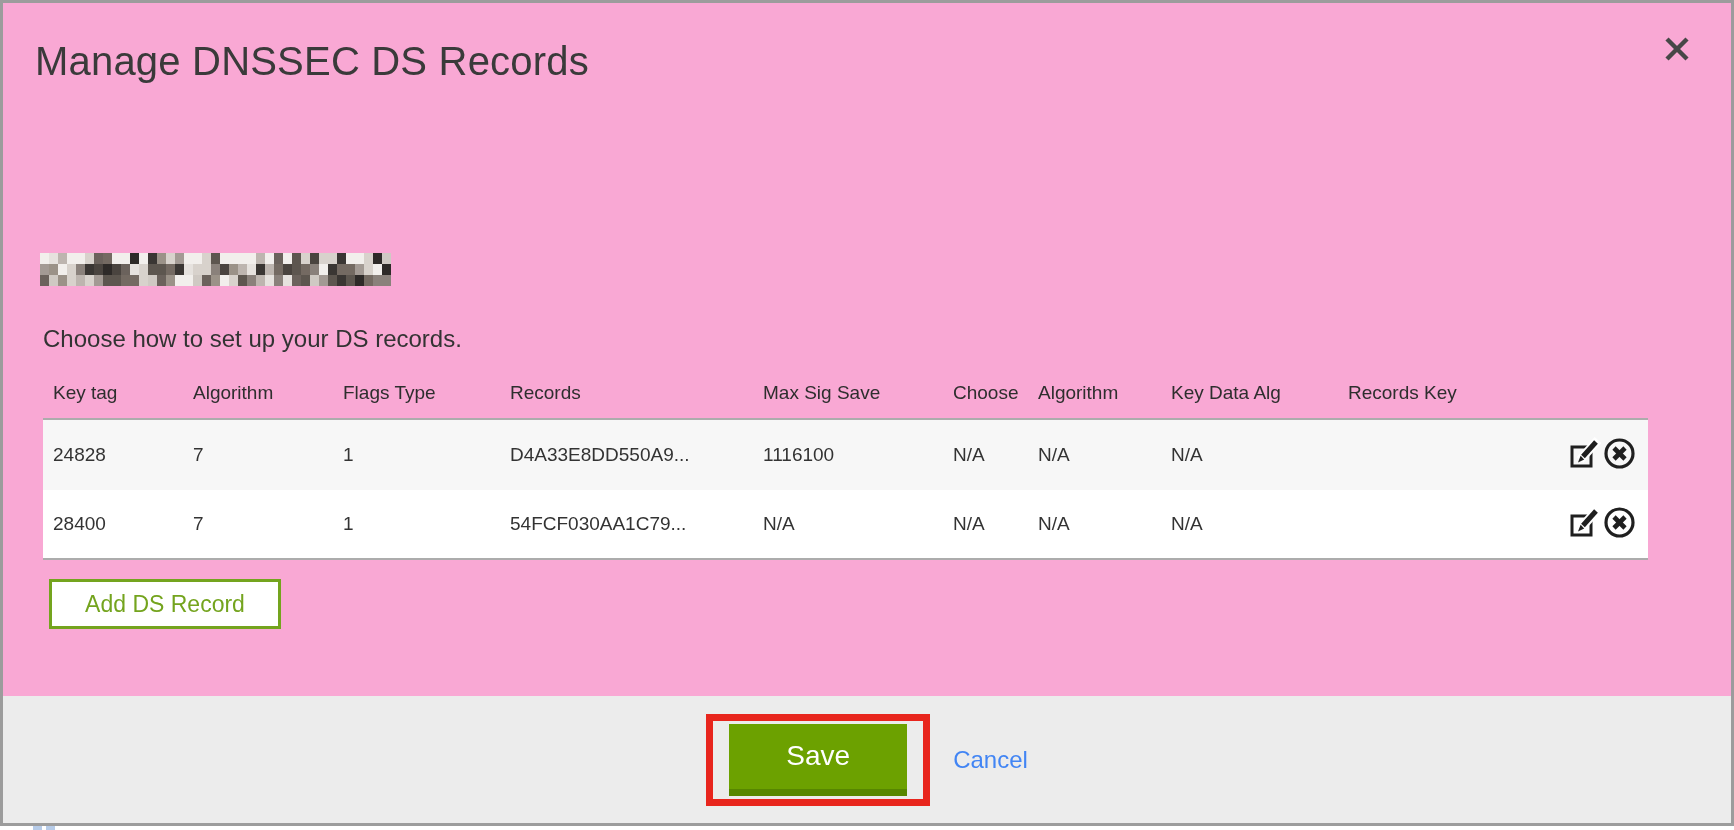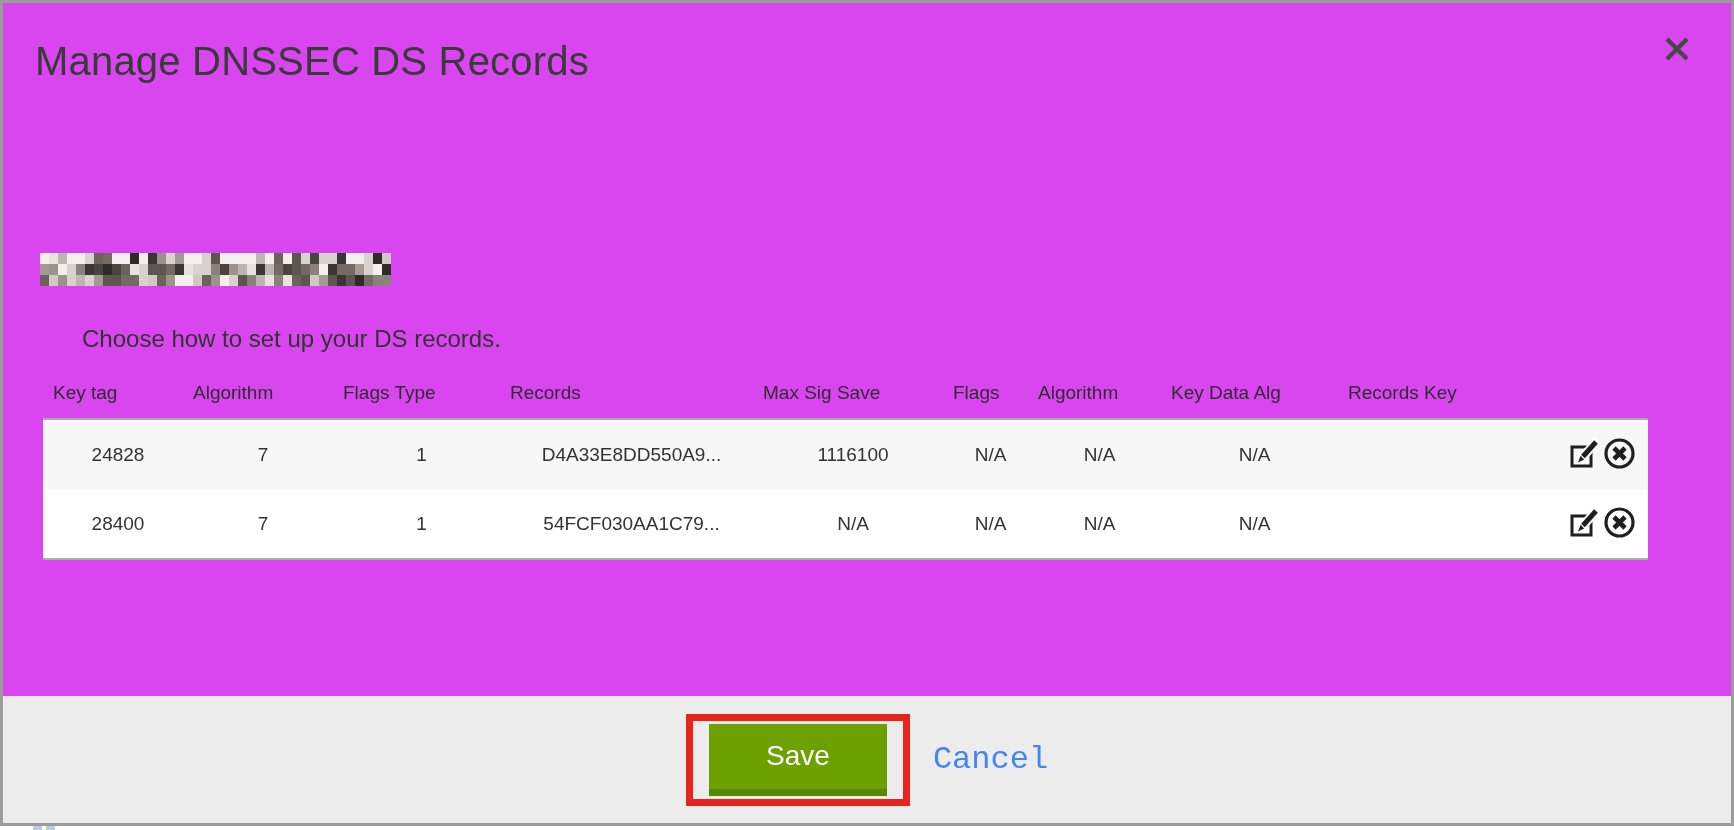--- a/index.html
+++ b/index.html
@@ -1,21 +1,21 @@
 <!DOCTYPE html>
 <html style="--accent-green: #74a41e; --save-green: #6ca100; --save-green-dark: #578600; --cancel-blue: #4285f4; --annotation-red: #e8251d; --footer-bg: #ececec; --row-alt-bg: #f7f7f7; --divider-gray: #acacac; --text-dark: #333333; --title-gray: #3a3a3a; --border-gray: #9c9c9c; --icon-ink: #1f1f1f;"><head>
 <meta charset="utf-8">
 <style>
   * { margin:0; padding:0; box-sizing:border-box; }
   html,body { background:#fff; font-family:"Liberation Sans", sans-serif; }
   .stage { position:relative; width:1734px; height:830px; background:#fff; overflow:hidden; }
 
   .modal {
     position:absolute; left:0; top:0; width:1734px; height:826px;
-    background:#d946ef; border:3px solid var(--border-gray);
+    background:#f9a8d4; border:3px solid var(--border-gray);
   }
 
   .title {
     position:absolute; left:32px; top:36px;
     font-size:40px; font-weight:400; color:var(--title-gray); letter-spacing:0.2px;
   }
 
   .close-btn {
     position:absolute; left:1656px; top:28px; width:36px; height:36px;
     background:none; border:none; cursor:pointer; padding:4px;
@@ -23,34 +23,34 @@
 
   .domain-redacted {
     position:absolute; left:37px; top:250px;
     display:grid; grid-template-columns:repeat(39, 9px); grid-auto-rows:11px;
     width:351px; height:33px;
   }
   .domain-redacted i { display:block; width:9px; height:11px; }
 
   .instruction {
     position:absolute; left:40px; top:322px;
-    font-size:24px; color:var(--text-dark);margin-left:39px;
+    font-size:24px; color:var(--text-dark);
   }
 
   .ds-table {
     position:absolute; left:40px; top:364px; width:1605px;
     border-collapse:collapse; table-layout:fixed;
     font-size:19px; color:var(--text-dark);
   }
   .ds-table th {
     height:52px; text-align:left; vertical-align:middle;
     font-weight:400; color:#2e2e2e; padding-left:10px;
     border-bottom:2px solid var(--divider-gray);
   }
-  .ds-table td { padding-left:10px; vertical-align:middle;text-align:center; }
+  .ds-table td { padding-left:10px; vertical-align:middle; }
   .ds-table tr.row-a td { background:var(--row-alt-bg); height:71px; }
   .ds-table tr.row-b td { background:#fff; height:69px; border-bottom:2px solid var(--divider-gray); }
   .icons-cell { text-align:right; padding-right:13px; white-space:nowrap; }
   .row-icon { display:inline-block; vertical-align:middle; cursor:pointer; background:none; border:none; padding:0; }
   .row-icon + .row-icon { margin-left:2px; }
 
   .add-btn {
     position:absolute; left:46px; top:576px; width:232px; height:50px;
     background:#fff; border:3px solid var(--accent-green); color:var(--accent-green);
     font-size:23px; font-family:"Liberation Sans", sans-serif; cursor:pointer;
@@ -64,22 +64,22 @@
   .annotation-box {
     border:7px solid var(--annotation-red);
     padding:3px 16px; display:inline-block; background:transparent;
   }
   .save-btn {
     width:178px; height:72px; background:var(--save-green);
     border:none; border-bottom:7px solid var(--save-green-dark);
     color:#fff; font-size:28px; font-family:"Liberation Sans", sans-serif; cursor:pointer;
   }
   .cancel-link {
-    margin-left:23px; font-size:32px; color:var(--cancel-blue);
-    text-decoration:none; cursor:pointer;font-family:Liberation Mono, monospace;
+    margin-left:23px; font-size:24px; color:var(--cancel-blue);
+    text-decoration:none; cursor:pointer;
   }
 
   .page-artifact { position:absolute; bottom:0; left:33px; width:26px; height:4px; }
   .page-artifact span { position:absolute; bottom:0; width:9px; height:4px; background:#b7cce9; }
   .page-artifact span:nth-child(1){ left:0; }
   .page-artifact span:nth-child(2){ left:13px; }
 </style>
 </head>
 <body>
 
@@ -230,21 +230,21 @@
           <col style="width:220px">
           <col>
       </colgroup>
       <thead>
         <tr>
           <th>Key tag</th>
           <th>Algorithm</th>
           <th>Flags Type</th>
           <th>Records</th>
           <th>Max Sig Save</th>
-          <th>Flags</th>
+          <th>Choose</th>
           <th>Algorithm</th>
           <th>Key Data Alg</th>
           <th>Records Key</th>
           <th></th>
         </tr>
       </thead>
       <tbody>
         <tr class="row-a">
           <td>24828</td>
           <td>7</td>
@@ -295,20 +295,21 @@
                 <circle cx="16.5" cy="16.5" r="13.5" fill="none" stroke="#1f1f1f" stroke-width="3.2"></circle>
                 <line x1="11" y1="11" x2="22" y2="22" stroke="#1f1f1f" stroke-width="4.6"></line>
                 <line x1="22" y1="11" x2="11" y2="22" stroke="#1f1f1f" stroke-width="4.6"></line>
               </svg>
             </button>
           </td>
         </tr>
       </tbody>
     </table>
 
+    <button class="add-btn">Add DS Record</button>
 
     <div class="footer">
       <div class="annotation-box">
         <button class="save-btn">Save</button>
       </div>
       <a class="cancel-link">Cancel</a>
     </div>
   </div>
 
   <div class="page-artifact">

